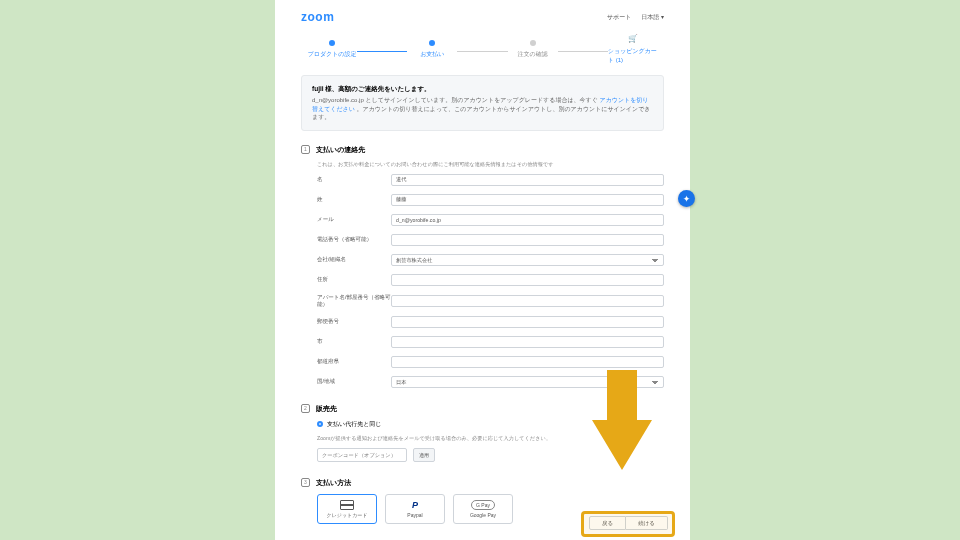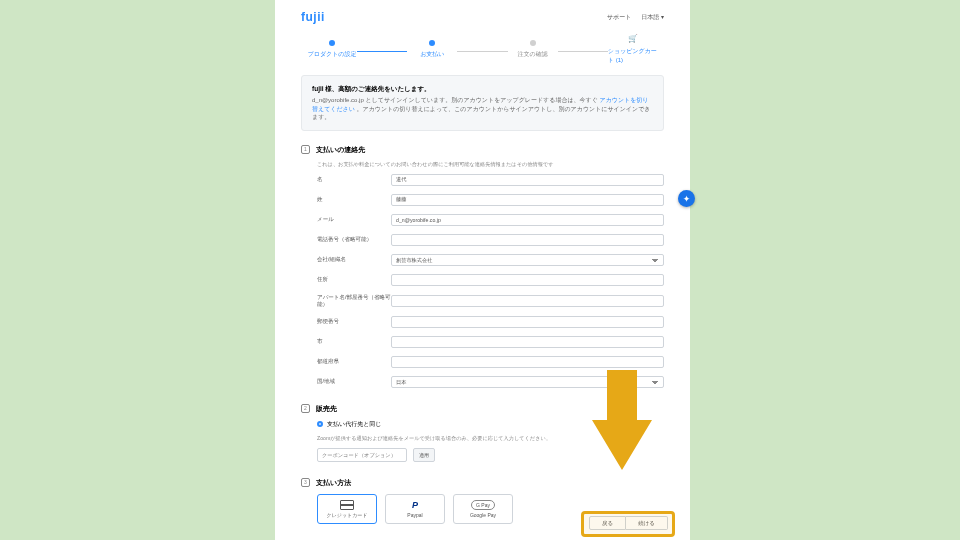--- a/index.html
+++ b/index.html
@@ -95,21 +95,21 @@
     background:#1a73e8; display:flex; align-items:center; justify-content:center;
     color:#fff; font-size:9px; box-shadow:0 1px 3px rgba(0,0,0,.3);
   }
 </style>
 </head>
 <body>
 
 <div class="page">
 
   <div class="topbar">
-    <div class="logo">fujii</div>
+    <div class="logo">zoom</div>
     <div class="toplinks">
       <span>サポート</span>
       <span>日本語 ▾</span>
     </div>
   </div>
 
   <div class="stepper">
     <div class="step">
       <div class="sc"></div>
       <div class="step-label">プロダクトの設定</div>

